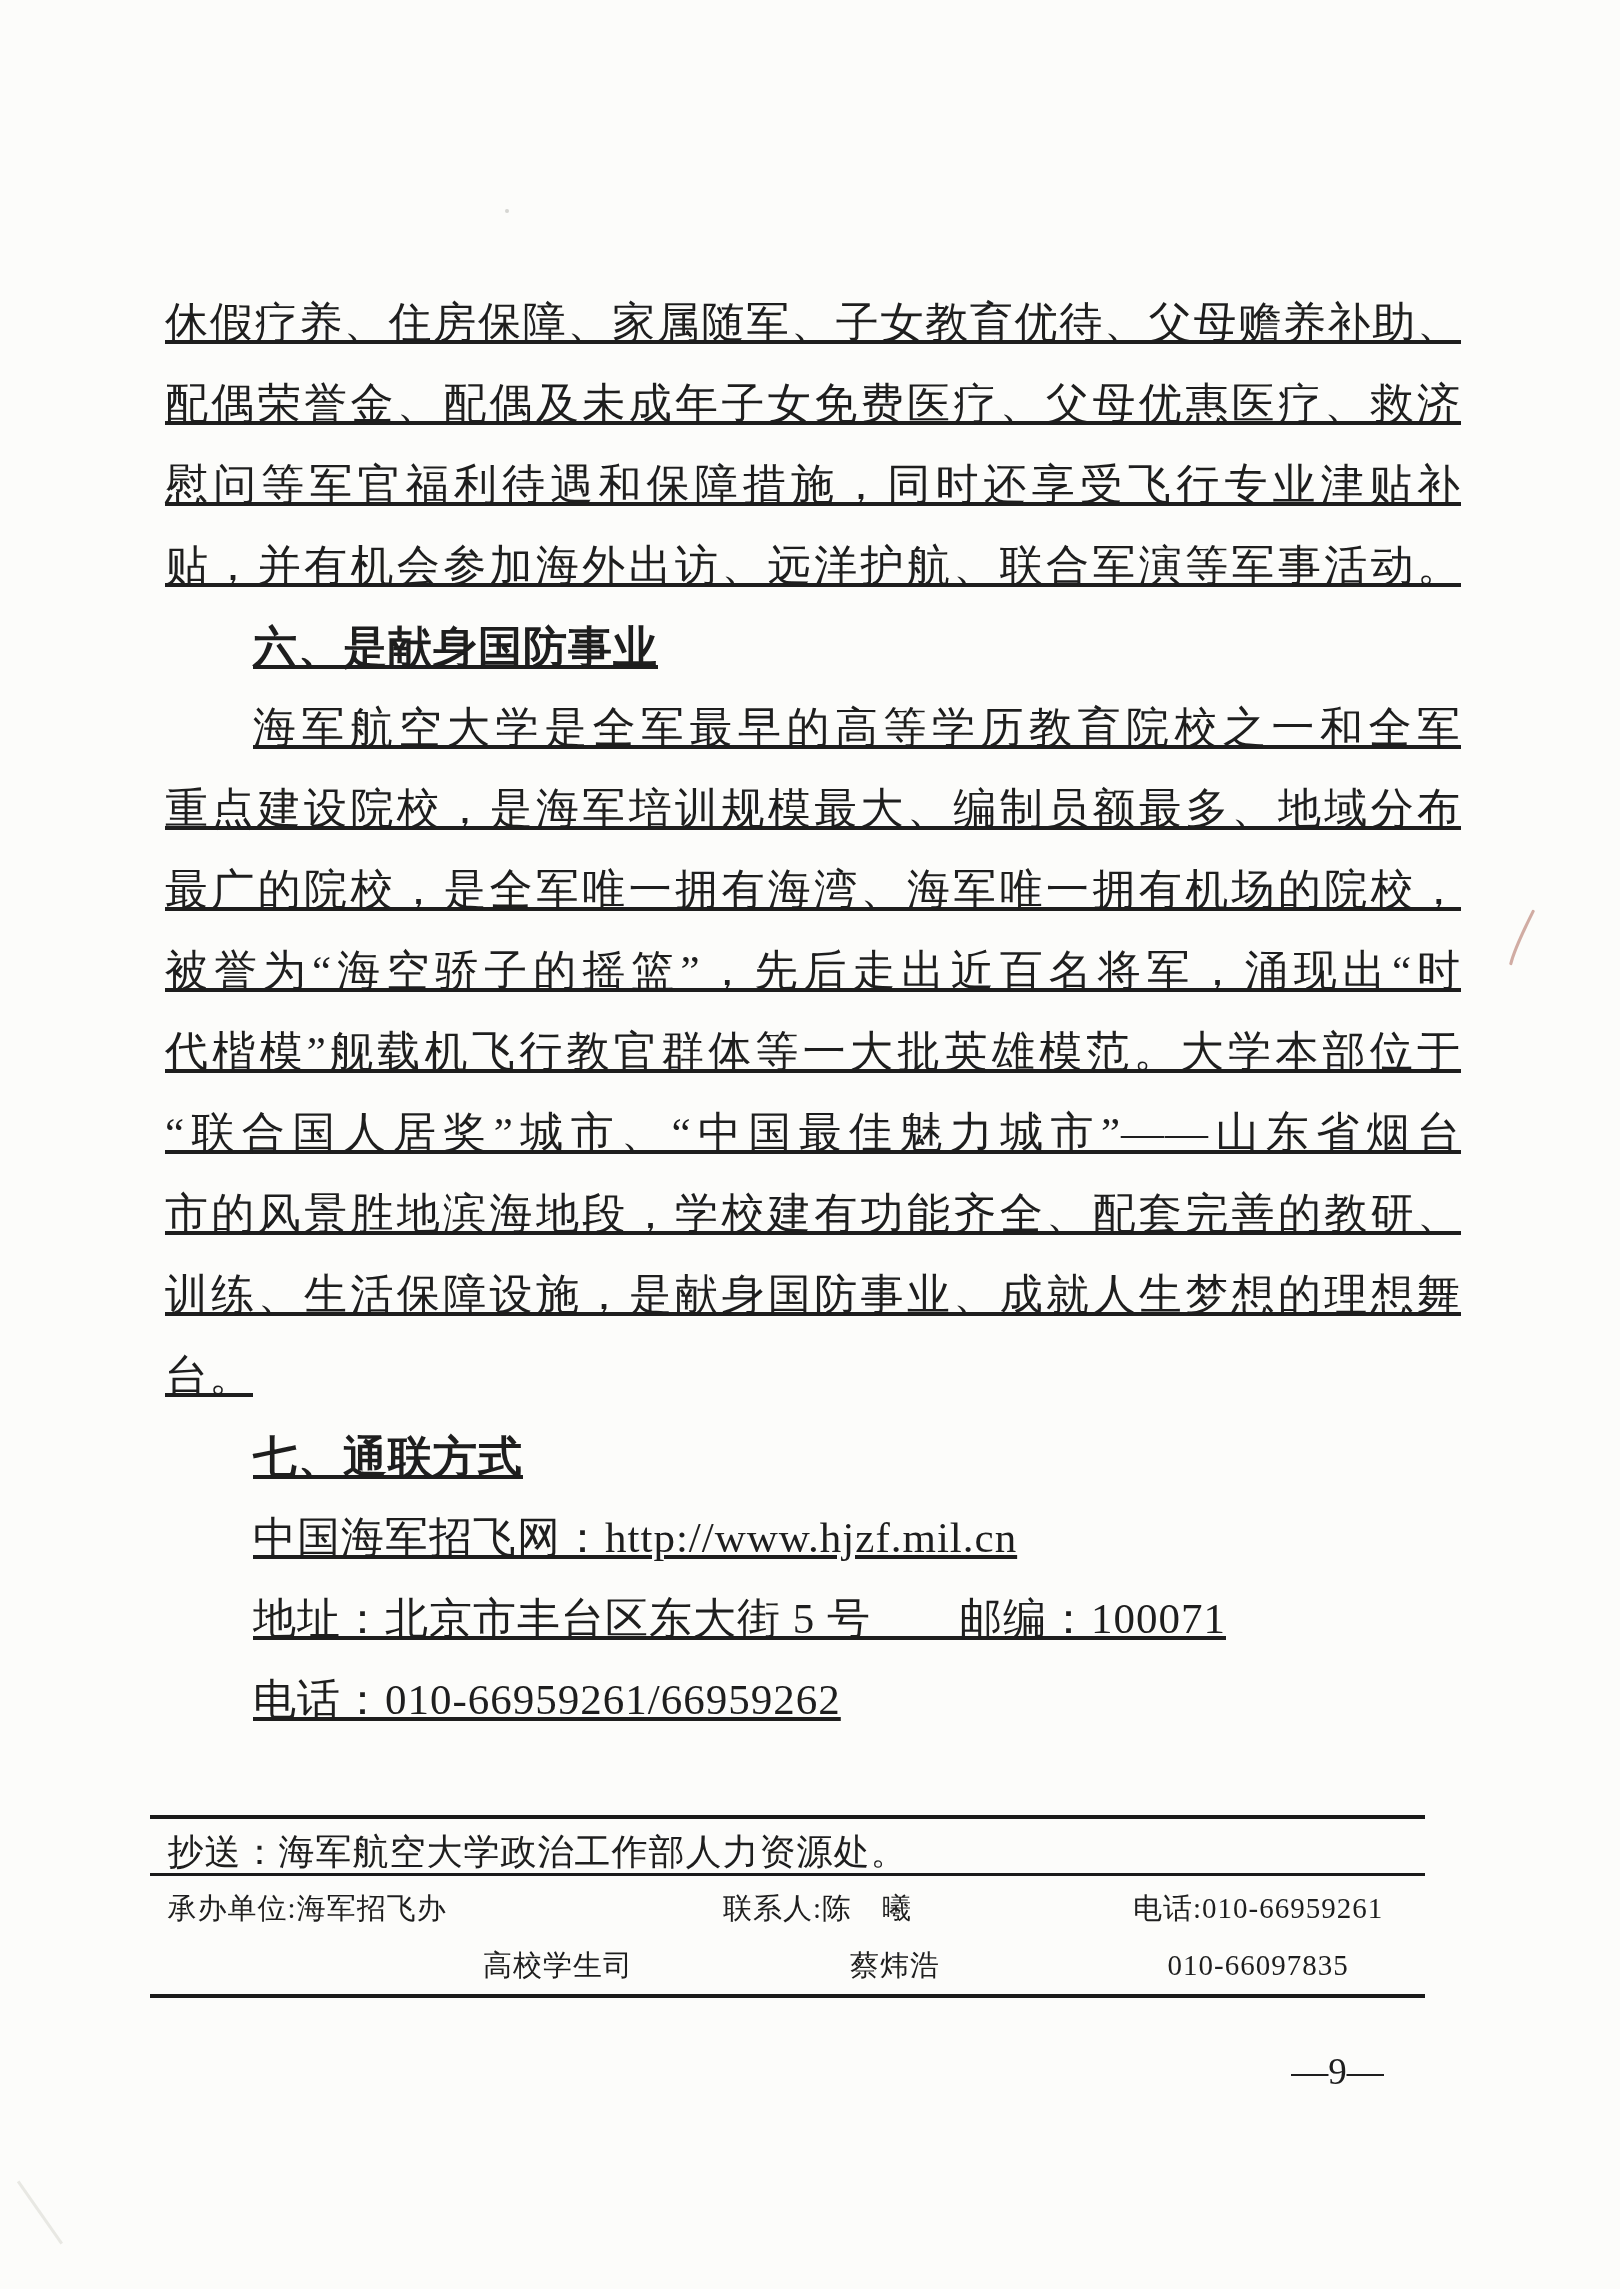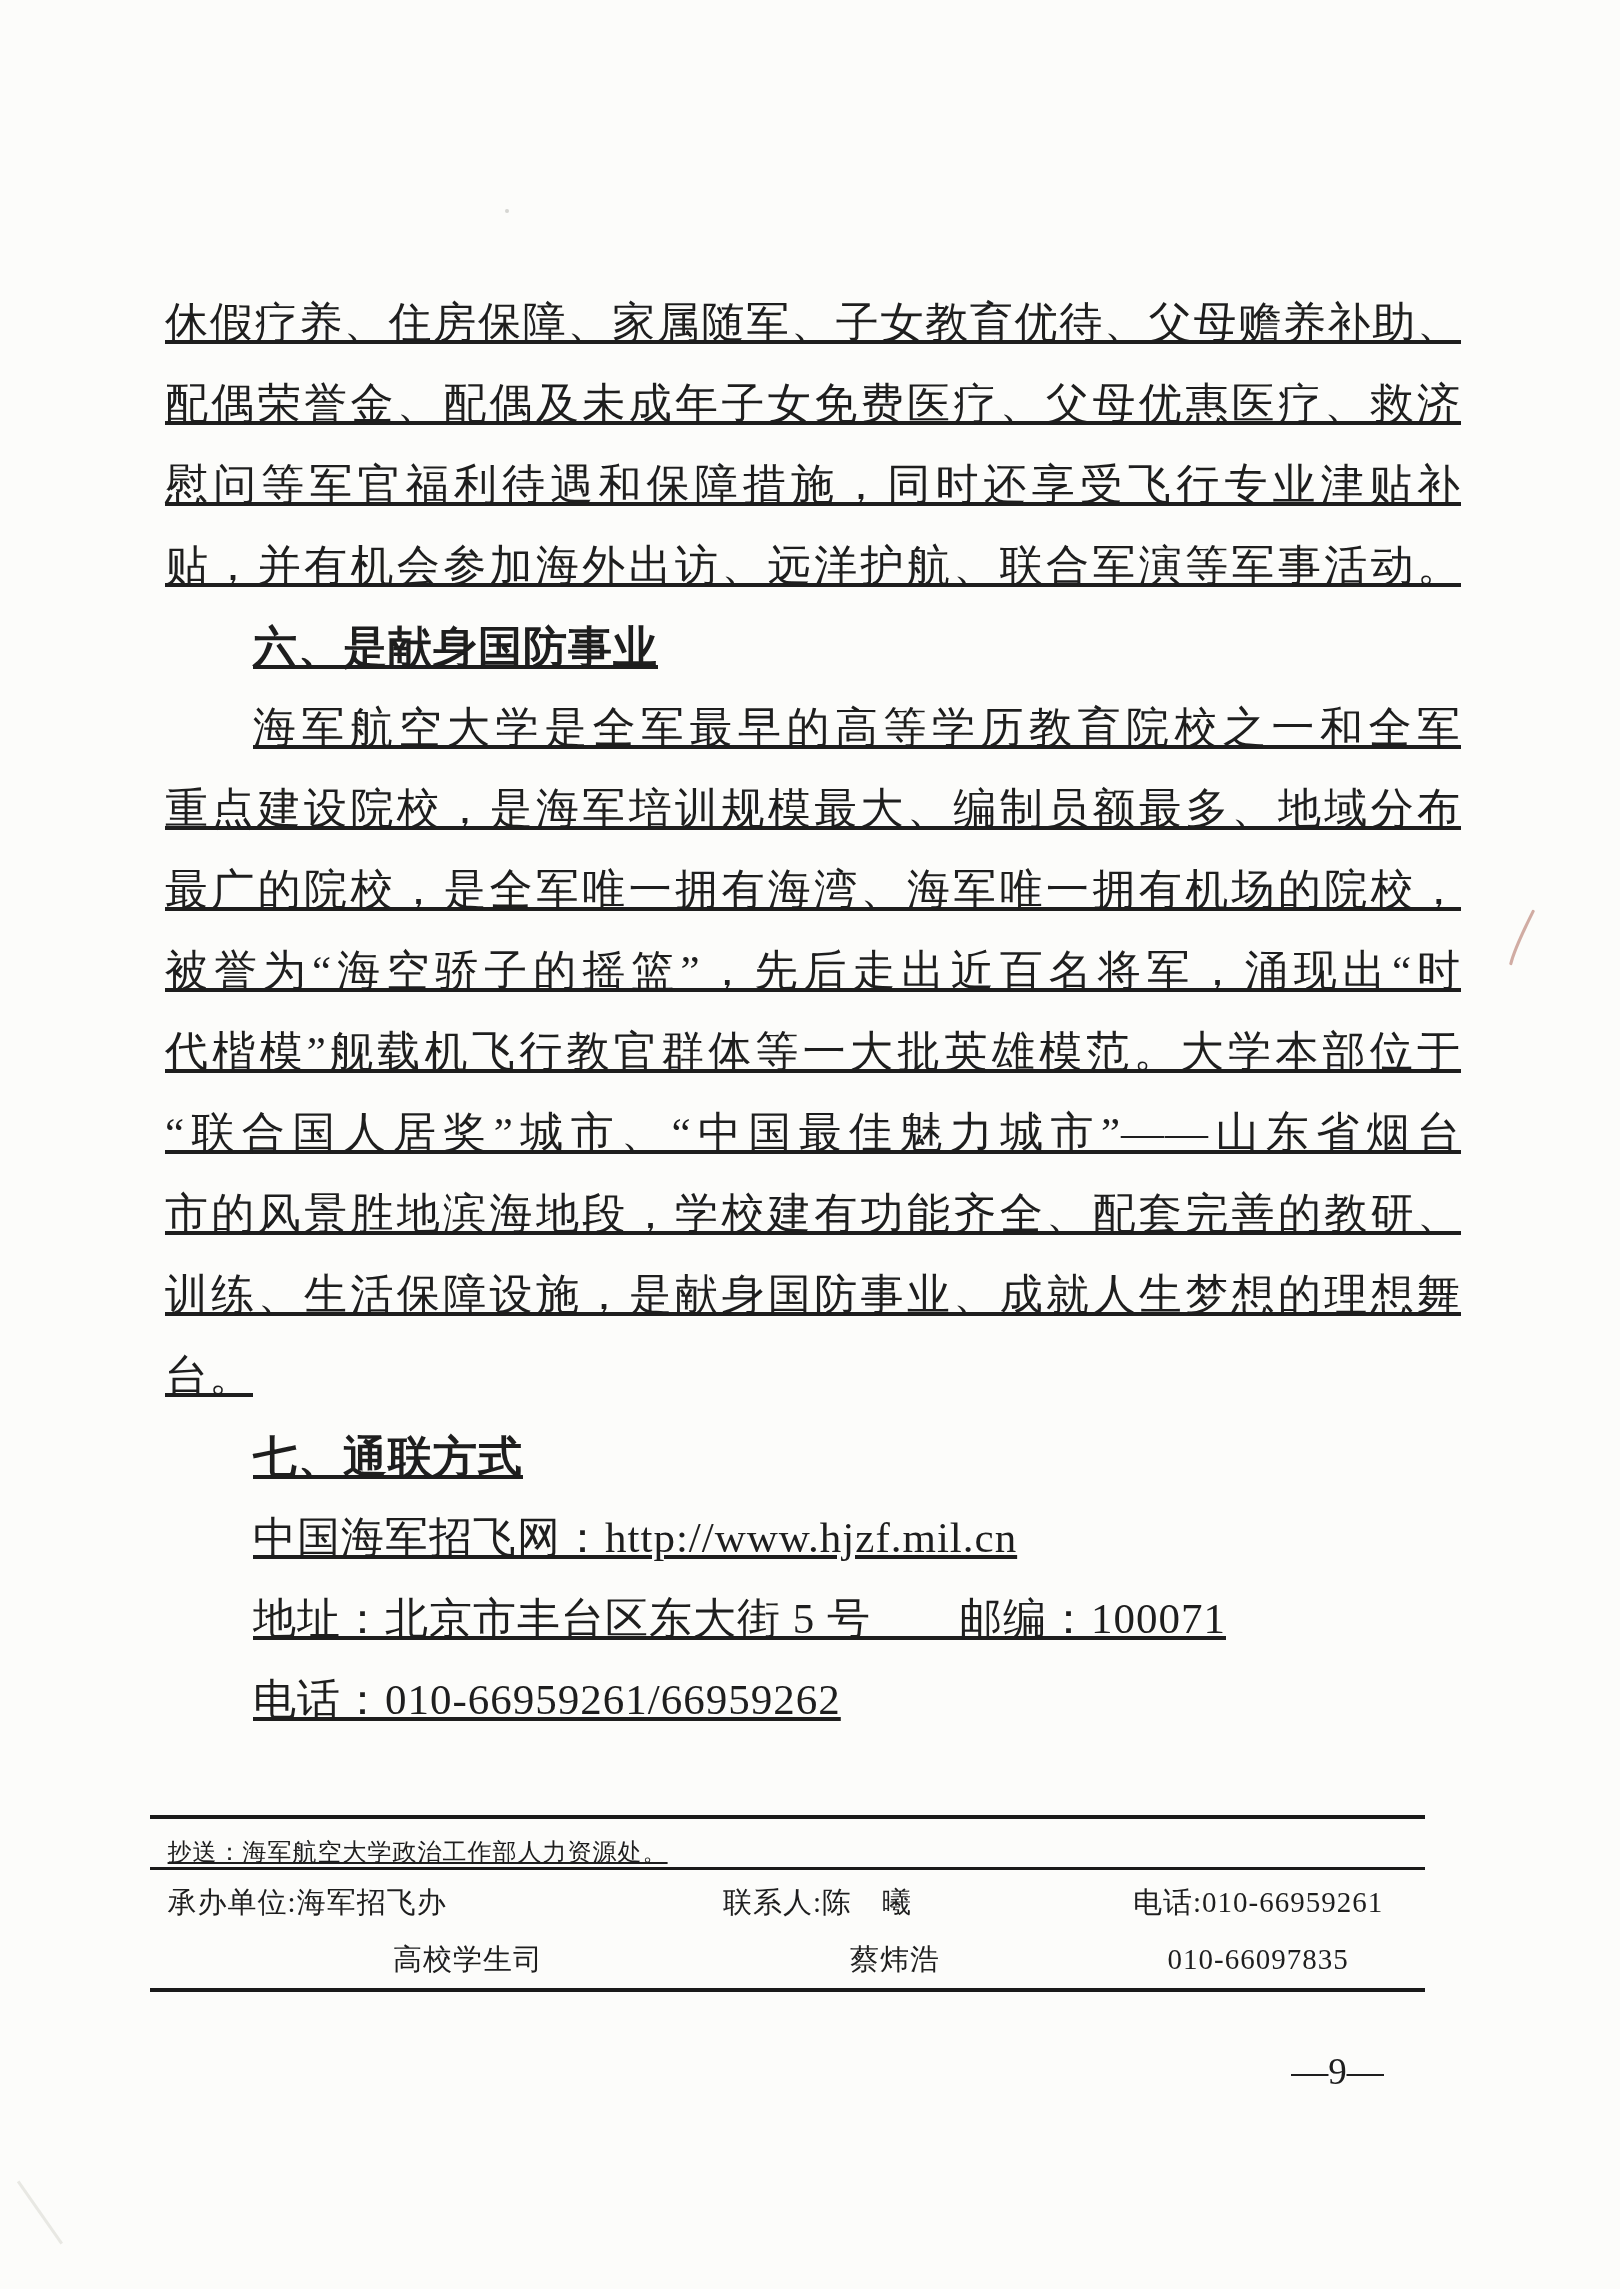--- a/index.html
+++ b/index.html
@@ -44,39 +44,38 @@
   
   .colophon{
     position:absolute;
     left:150px;top:1815px;
     width:1275px;
   }
   .rule{background:#1a1a1a;}
   .rule.thick{height:3.9px;}
   .rule.thin{height:2.9px;}
   .cc-line{
-    font-size:24px;
+    font-size:36px;
     line-height:67px;
-    height:48px;
+    height:54px;
     padding-left:17.6px;
     letter-spacing:1px;
-    text-decoration:underline;
   }
   .footer-rows{padding:3.9px 0 0 0;}
   .footer-row{
     display:grid;
     grid-template-columns:573px 372px 1fr;
     font-size:29px;
     line-height:57px;
     height:57px;
     letter-spacing:1px;
   }
   .footer-row .col3{text-align:center;padding-right:3.9px;}
   .footer-row.row1 .col1{padding-left:17.6px;}
-  .footer-row.row2 .col1{padding-left:243px;}
+  .footer-row.row2 .col1{padding-left:243px;text-align:center;}
   .footer-row.row2 .col2{padding-left:127px;}
   
   .page-number{
     position:absolute;
     left:1264px;top:2050px;
     width:147px;
     text-align:center;
     font-size:37px;
     letter-spacing:0px;
     color:#1e1e1e;

